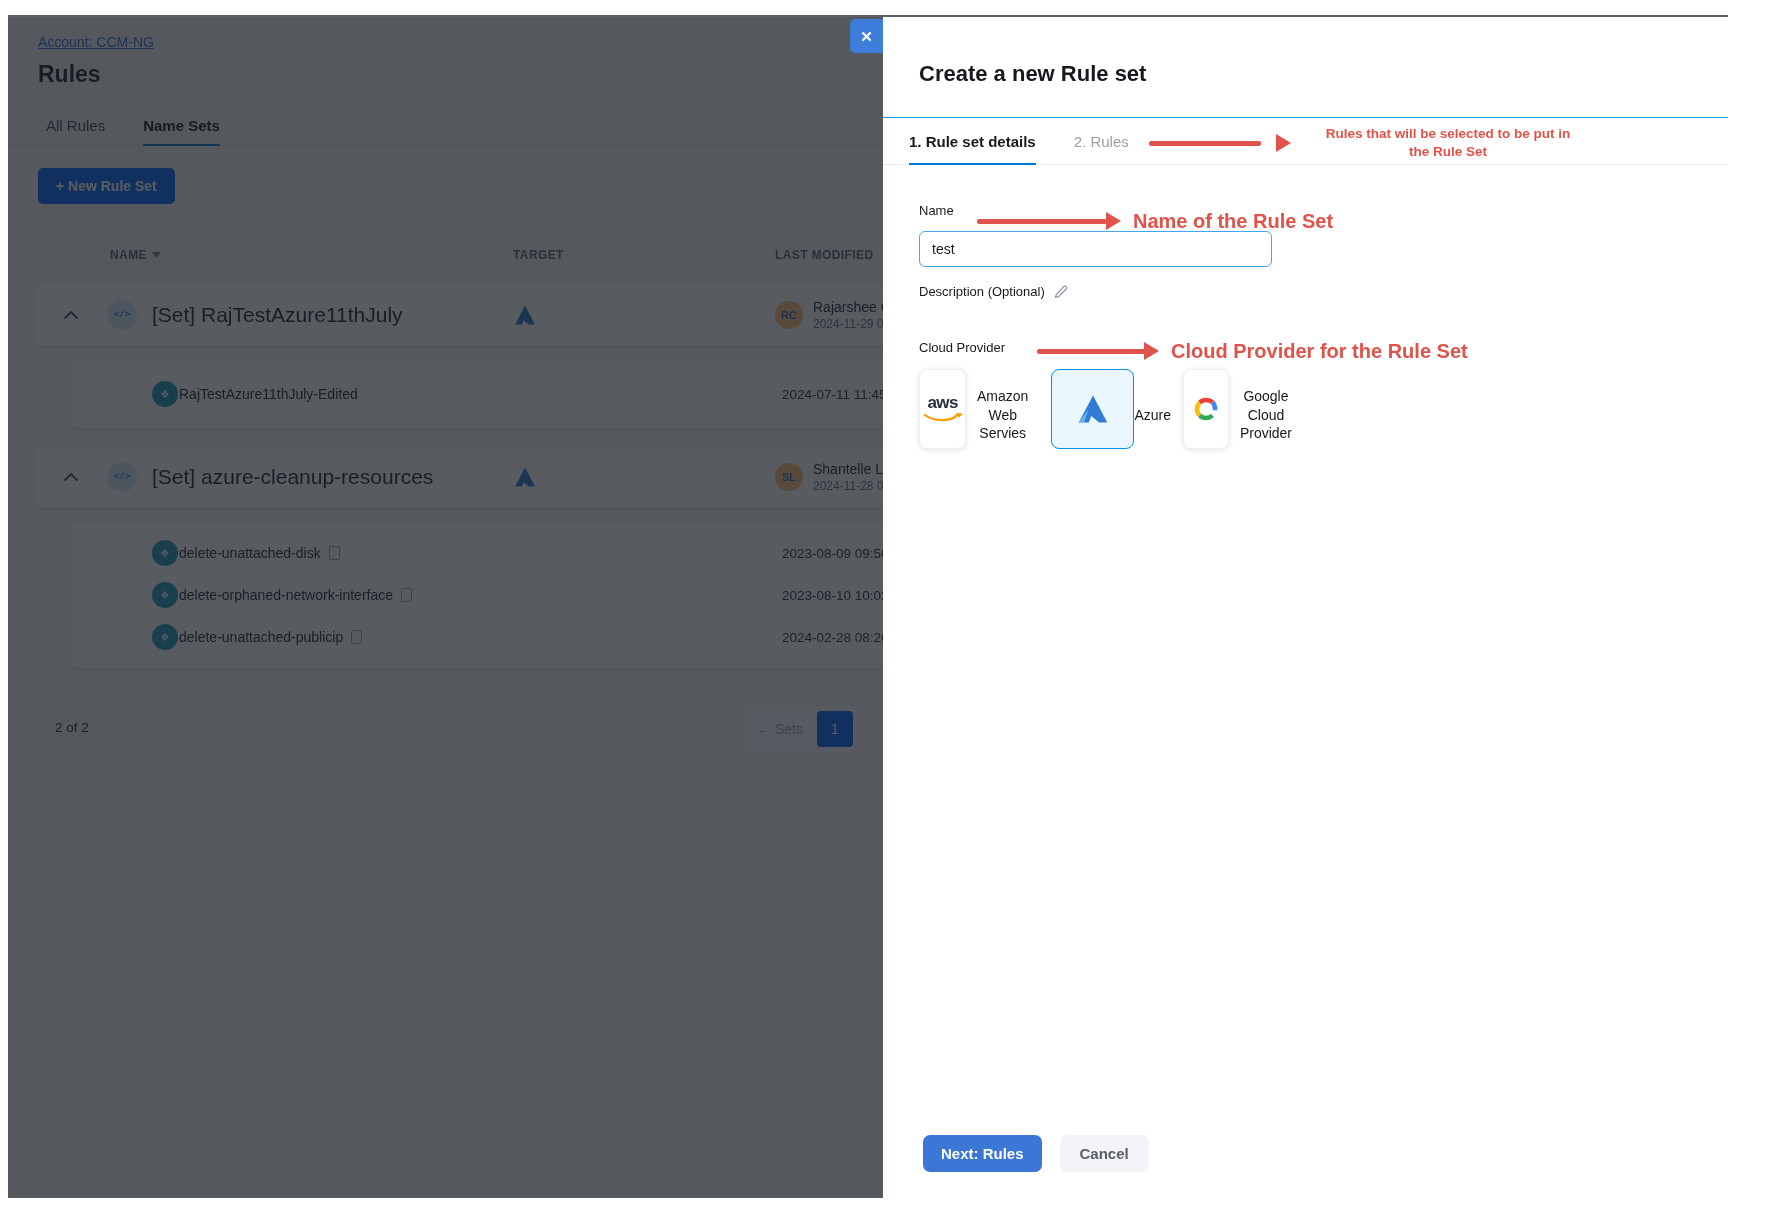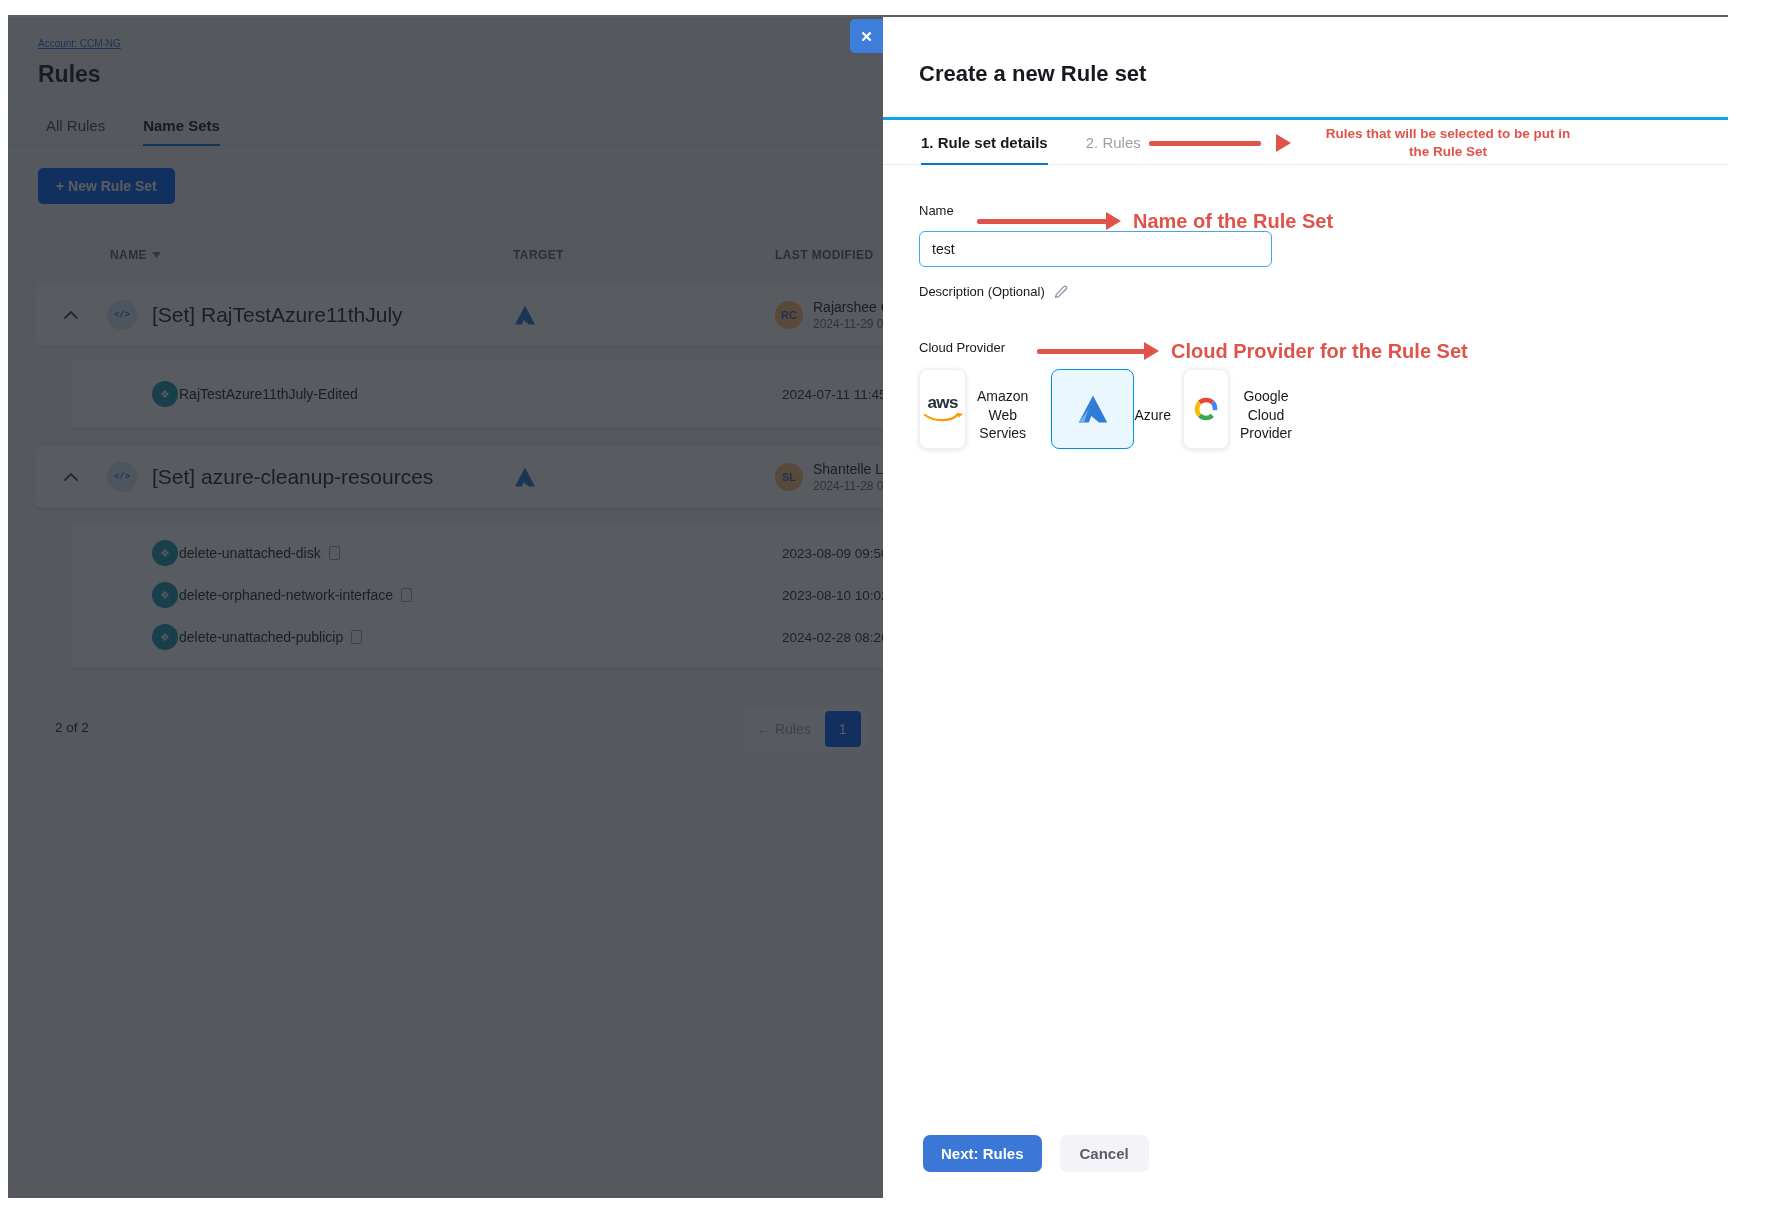--- a/index.html
+++ b/index.html
@@ -8,21 +8,21 @@
   .canvas { position:relative; width:1786px; height:1220px; background:#fff; overflow:hidden; }
 
   
   .frame { position:absolute; left:8px; top:15px; width:1720px; height:1183px; border-top:2px solid #5c6066; }
 
   
   .app-page { position:absolute; left:0; top:0; width:875px; height:100%; background:#f2f3f5; overflow:hidden; }
   .dim { position:absolute; inset:0; background:rgba(24,29,36,0.72); pointer-events:none; }
 
   .pg-top { padding:16px 0 0 30px; }
-  .account-link { font-size:10px; color:#2f6bd8; }
+  .account-link { font-size:14px; color:#2f6bd8; }
   .pg-title { font-size:23px; font-weight:bold; margin-top:10px; color:#1c1f26; }
 
   .pg-tabs { margin-top:16px; border-bottom:1px solid #d9dde2; border-top:1px solid #e7eaee; display:flex; gap:38px; padding-left:38px; height:42px; align-items:center; position:relative; }
   .pg-tab { font-size:15px; color:#3e4650; height:100%; display:flex; align-items:center; position:relative; cursor:pointer; }
   .pg-tab.active { font-weight:bold; color:#14161a; }
   .pg-tab.active::after { content:""; position:absolute; left:0; right:0; bottom:-1px; height:2px; background:#0278d5; }
 
   .new-btn { margin:22px 0 0 30px; display:inline-flex; align-items:center; gap:8px; background:#0063f7; color:#fff; font-weight:bold; font-size:14px; border:none; border-radius:5px; padding:10px 18px; cursor:pointer; }
 
   .tbl { margin-left:27px; width:1660px; }
@@ -54,21 +54,21 @@
   .pager { position:relative; margin:38px 0 0 30px; height:46px; width:845px; }
   .pg-count { position:absolute; left:17px; top:14px; font-size:13.5px; color:#22262c; }
   .pg-group { position:absolute; left:705px; top:0; display:flex; align-items:center; background:#fbfcfd; border-radius:8px; padding:5px 6px 5px 14px; gap:14px; }
   .pg-prev { font-size:14px; color:#9aa2ad; white-space:nowrap; }
   .pg-num { width:36px; height:36px; background:#0063f7; color:#fff; font-size:14px; display:flex; align-items:center; justify-content:center; border-radius:4px; }
 
   
   .drawer { position:absolute; left:875px; top:0; right:0; bottom:0; background:#fff; }
   .close-btn { position:absolute; left:-33px; top:2px; width:33px; height:34px; background:#3d7edb; color:#fff; border:none; border-radius:5px 0 0 5px; font-size:15px; font-weight:bold; cursor:pointer; line-height:1; }
   .dw-title { margin:44px 0 0 36px; font-size:22px; font-weight:bold; color:#17191f; }
-  .dw-tabs { margin-top:30px; height:48px; border-top:3px solid #0ea5e9; border-bottom:1px solid #ededf1; display:flex; gap:38px; padding-left:38px; align-items:center; }
+  .dw-tabs { margin-top:30px; height:48px; border-top:1px solid #0ea5e9; border-bottom:1px solid #ededf1; display:flex; gap:38px; padding-left:26px; align-items:center; }
   .dw-tab { font-size:15px; color:#9aa0a8; height:100%; display:flex; align-items:center; position:relative; cursor:pointer; }
   .dw-tab.active { font-weight:bold; color:#17191f; }
   .dw-tab.active::after { content:""; position:absolute; left:0; right:0; bottom:-1px; height:2px; background:#0278d5; }
 
   .form { padding-left:36px; }
   .f-label { margin-top:38px; font-size:13px; color:#17191f; }
   .name-input { margin-top:13px; width:353px; height:36px; border:1px solid #42a6e8; border-radius:6px; font-size:14px; color:#17191f; padding:0 12px; outline:none; font-family:Liberation Sans, sans-serif; display:block; }
   .desc-row { margin-top:17px; display:flex; align-items:center; gap:9px; font-size:13px; color:#17191f; }
   .cp-label { margin-top:41px; font-size:13px; color:#17191f; }
 
@@ -204,21 +204,21 @@
                 <span class="copy-ic"></span>
               </div>
             <div class="abs rdate">2024-02-28 08:26</div>
           </div>
         </div>
       </div>
 
       <div class="pager">
         <div class="pg-count">2 of 2</div>
         <div class="pg-group">
-          <div class="pg-prev">← Rules</div>
+          <div class="pg-prev">← Sets</div>
           <div class="pg-num">1</div>
         </div>
       </div>
 
       <div class="dim"></div>
     </div>
 
     <div class="drawer">
       <button class="close-btn">✕</button>
 

